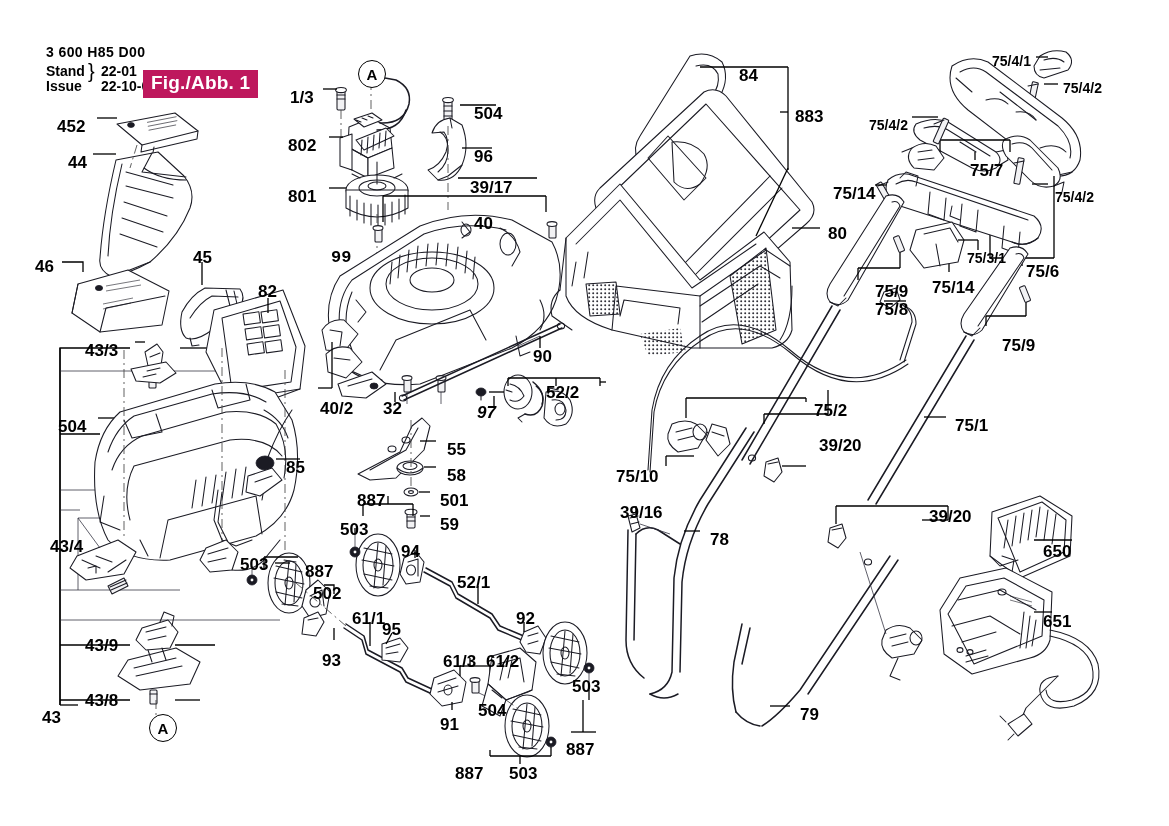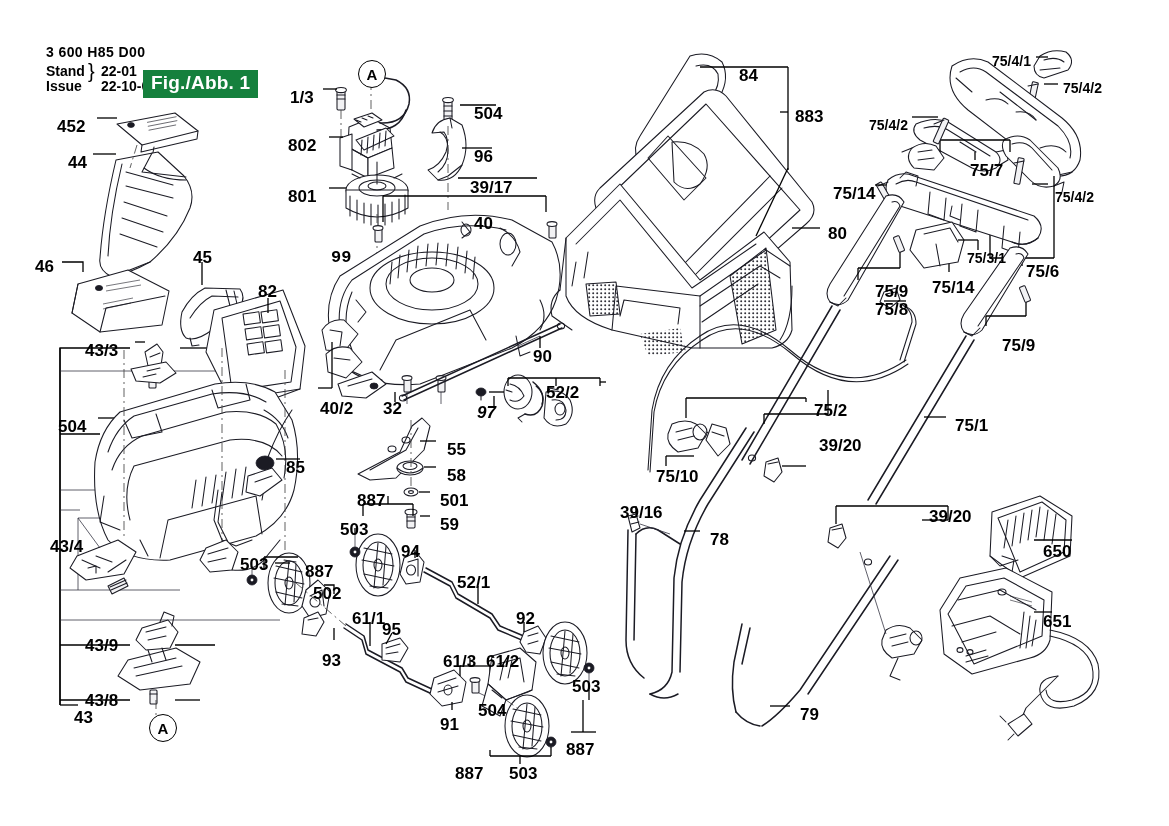--- a/index.html
+++ b/index.html
@@ -17,21 +17,21 @@
   
   .hdr{position:absolute;font-weight:bold;color:#000;}
   #hdr-catalog{left:46px;top:44px;font-size:14px;letter-spacing:.4px;}
   #hdr-stand-rows{left:46px;top:64px;font-size:14px;line-height:15px;}
   .hdr-row{display:flex;align-items:baseline;}
   .hdr-key{width:44px;display:inline-block;}
   .hdr-brace{position:absolute;left:88px;top:63px;font-size:20px;line-height:17px;font-weight:normal;}
   .hdr-dates{position:absolute;left:101px;top:64px;font-size:14px;line-height:15px;}
   #fig-badge{
     position:absolute;left:143px;top:70px;
-    background:#15803d;color:#fff;font-weight:bold;font-size:19px;
+    background:#be185d;color:#fff;font-weight:bold;font-size:19px;
     padding:2px 8px 4px 8px;letter-spacing:.2px;
   }
 
   
   #footer-note{
     position:absolute;left:955px;top:728px;
     font-size:12.5px;line-height:14.4px;color:#000;
   }
 
   
@@ -936,21 +936,21 @@
       <div class="lbl" style="left: 68px; top: 154px;">44</div>
       <div class="lbl" style="left: 35px; top: 258px;">46</div>
       <div class="lbl" style="left: 193px; top: 249px;">45</div>
       <div class="lbl" style="left: 258px; top: 283px;">82</div>
       <div class="lbl" style="left: 85px; top: 342px;">43/3</div>
       <div class="lbl" style="left: 58px; top: 418px;">504</div>
       <div class="lbl" style="left: 286px; top: 459px;">85</div>
       <div class="lbl" style="left: 50px; top: 538px;">43/4</div>
       <div class="lbl" style="left: 85px; top: 637px;">43/9</div>
       <div class="lbl" style="left: 85px; top: 692px;">43/8</div>
-      <div class="lbl" style="left: 74px; top: 709px;">43</div>
+      <div class="lbl" style="left: 42px; top: 709px;">43</div>
       <div class="lbl" style="left: 290px; top: 89px;">1/3</div>
       <div class="lbl" style="left: 288px; top: 137px;">802</div>
       <div class="lbl" style="left: 288px; top: 188px;">801</div>
       <div class="lbl" style="left: 331px; top: 249px; font-family: Liberation Mono, monospace;">99</div>
       <div class="lbl" style="left: 474px; top: 105px;">504</div>
       <div class="lbl" style="left: 474px; top: 148px;">96</div>
       <div class="lbl" style="left: 470px; top: 179px;">39/17</div>
       <div class="lbl" style="left: 474px; top: 215px;">40</div>
       <div class="lbl" style="left: 320px; top: 400px;">40/2</div>
       <div class="lbl" style="left: 383px; top: 400px;">32</div>
@@ -991,21 +991,21 @@
       <div class="lbl" style="left: 833px; top: 185px;">75/14</div>
       <div class="lbl sm" style="left: 967px; top: 250px;">75/3/1</div>
       <div class="lbl" style="left: 1026px; top: 263px;">75/6</div>
       <div class="lbl" style="left: 875px; top: 283px;">75/9</div>
       <div class="lbl" style="left: 875px; top: 301px;">75/8</div>
       <div class="lbl" style="left: 932px; top: 279px;">75/14</div>
       <div class="lbl" style="left: 1002px; top: 337px;">75/9</div>
       <div class="lbl" style="left: 814px; top: 402px;">75/2</div>
       <div class="lbl" style="left: 955px; top: 417px;">75/1</div>
       <div class="lbl" style="left: 819px; top: 437px;">39/20</div>
-      <div class="lbl" style="left: 656px; top: 468px; text-align: center;">75/10</div>
+      <div class="lbl" style="left: 616px; top: 468px; text-align: center;">75/10</div>
       <div class="lbl" style="left: 620px; top: 504px;">39/16</div>
       <div class="lbl" style="left: 710px; top: 531px;">78</div>
       <div class="lbl" style="left: 929px; top: 508px;">39/20</div>
       <div class="lbl" style="left: 800px; top: 706px;">79</div>
       <div class="lbl" style="left: 1043px; top: 543px;">650</div>
       <div class="lbl" style="left: 1043px; top: 613px;">651</div>
       <div class="circ" style="left: 358px; top: 60px;">A</div>
       <div class="circ" style="left: 149px; top: 714px;">A</div>
     </div>
 

